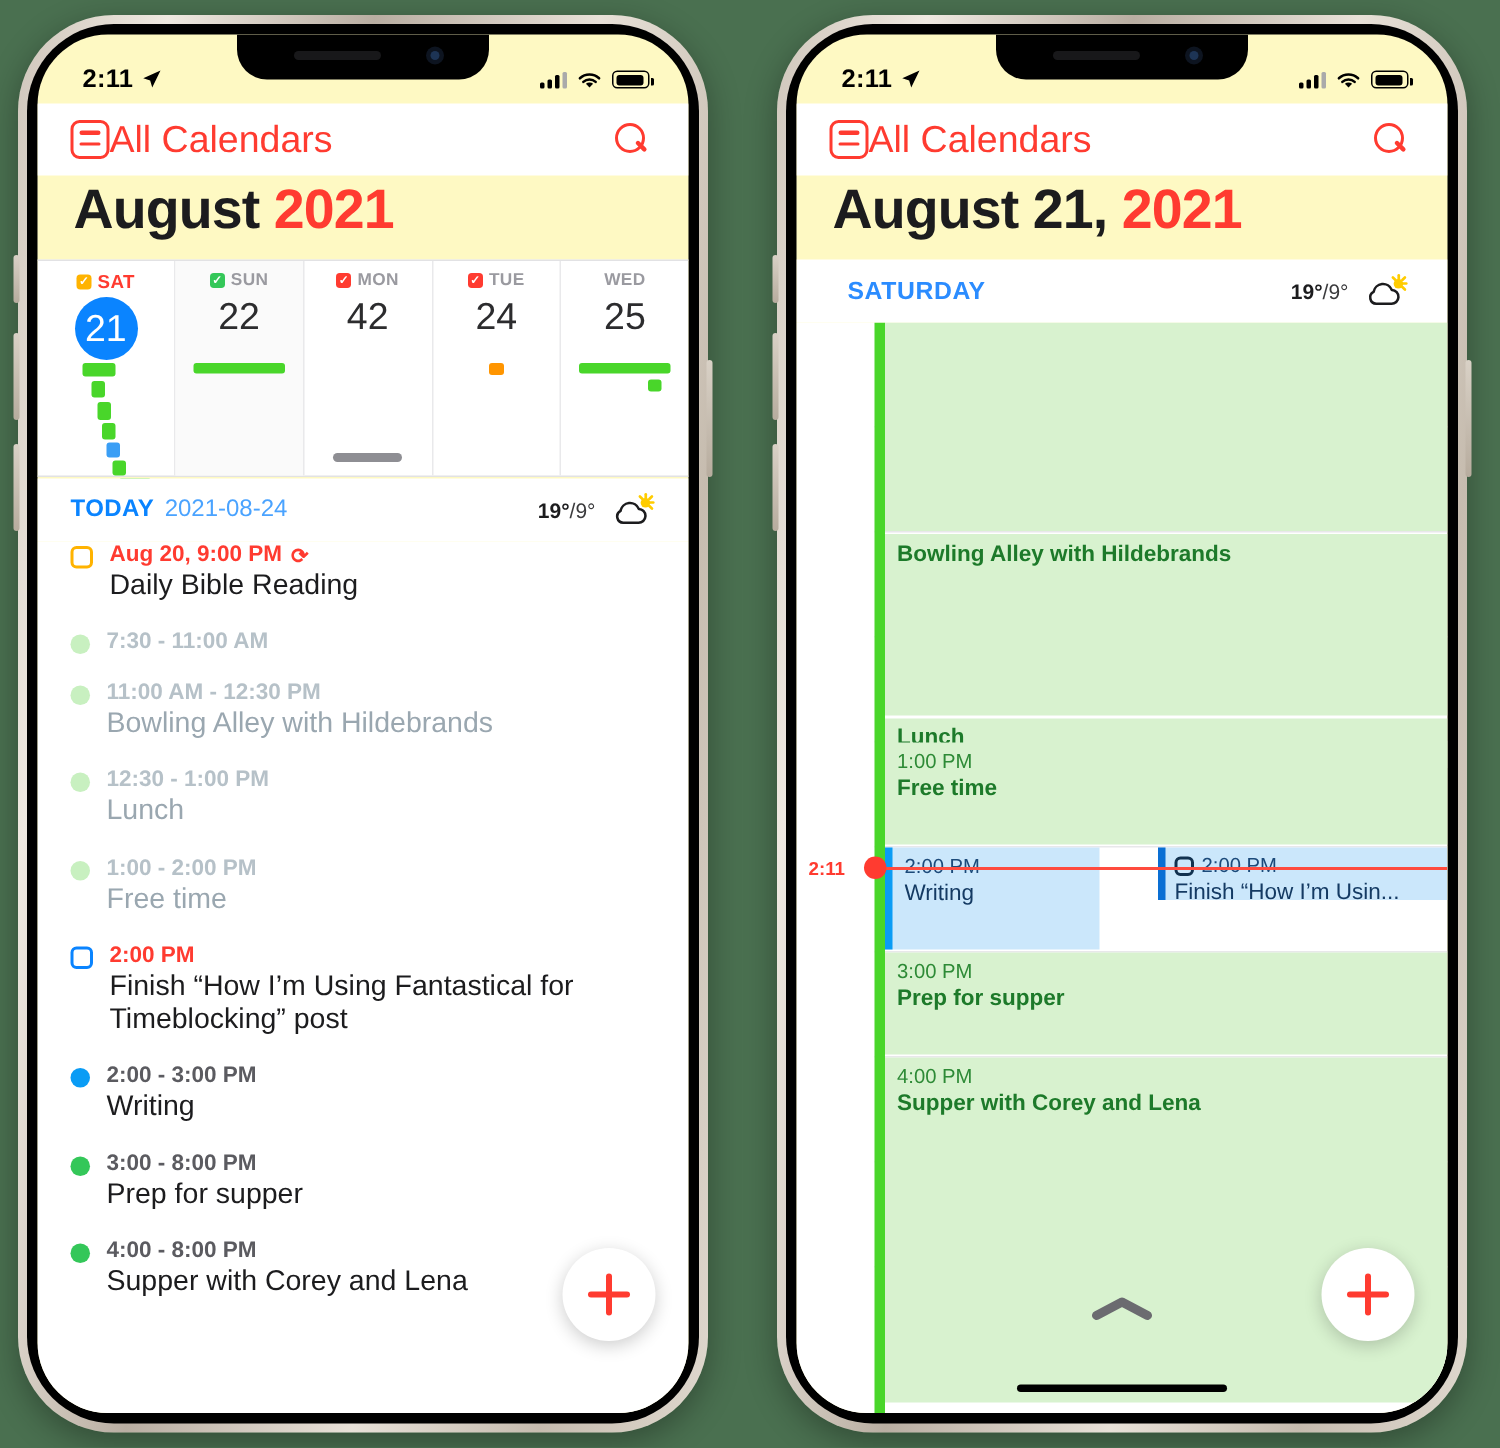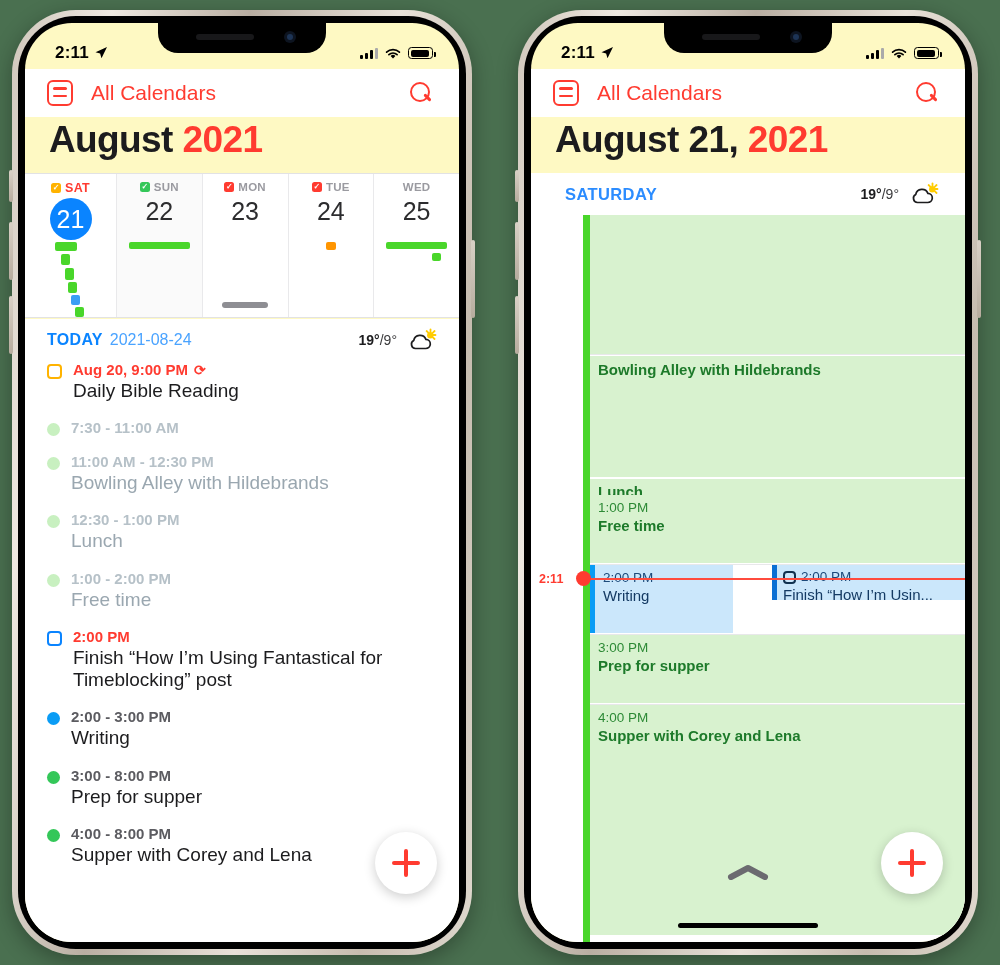--- a/index.html
+++ b/index.html
@@ -76,21 +76,21 @@
 
   
   .navbar {
     position:absolute; top:46px; left:0; right:0; height:48px; z-index:20;
     display:flex; align-items:center; padding:0 26px 0 22px; background:#fff;
   }
   .cal-icon { width:26px; height:26px; border:2.6px solid #ff3b30; border-radius:6px; position:relative; flex:0 0 auto; }
   .cal-icon i { position:absolute; left:4px; right:4px; height:2.6px; background:#ff3b30; border-radius:2px; }
   .cal-icon i:nth-child(1){ top:5px; }
   .cal-icon i:nth-child(2){ top:12.5px; }
-  .nav-title { color:#ff3b30; font-size:21px; margin-left:18px; }
+  .nav-title { color:#ff3b30; font-size:25px; }
   .search-ico { margin-left:auto; width:24px; height:24px; position:relative; }
   .search-ico::before { content:""; position:absolute; left:1px; top:1px; width:16px; height:16px;
     border:2.6px solid #ff3b30; border-radius:50%; }
   .search-ico::after { content:""; position:absolute; left:14px; top:15px; width:9px; height:2.8px;
     background:#ff3b30; border-radius:2px; transform:rotate(45deg); }
 
   
   .bigtitle { position:absolute; top:96px; left:24px; font-size:37px; font-weight:bold;
               color:#1c1c1e; letter-spacing:-.6px; z-index:20; white-space:nowrap; }
   .bigtitle .yr { color:#ff3b30; font-weight:bold; }
@@ -263,21 +263,21 @@
         </div>
       </div>
 
       <div class="daycol">
         <div class="dayhead">
           <span class="cbox" style="background:#ff3b30">
               <span>✓</span>
             </span>
           <span class="dow">MON</span>
         </div>
-        <div class="daynum">23</div>
+        <div class="daynum">42</div>
         <div class="dragbar"></div>
       </div>
 
       <div class="daycol">
         <div class="dayhead">
           <span class="cbox" style="background:#ff3b30">
               <span>✓</span>
             </span>
           <span class="dow">TUE</span>
         </div>

